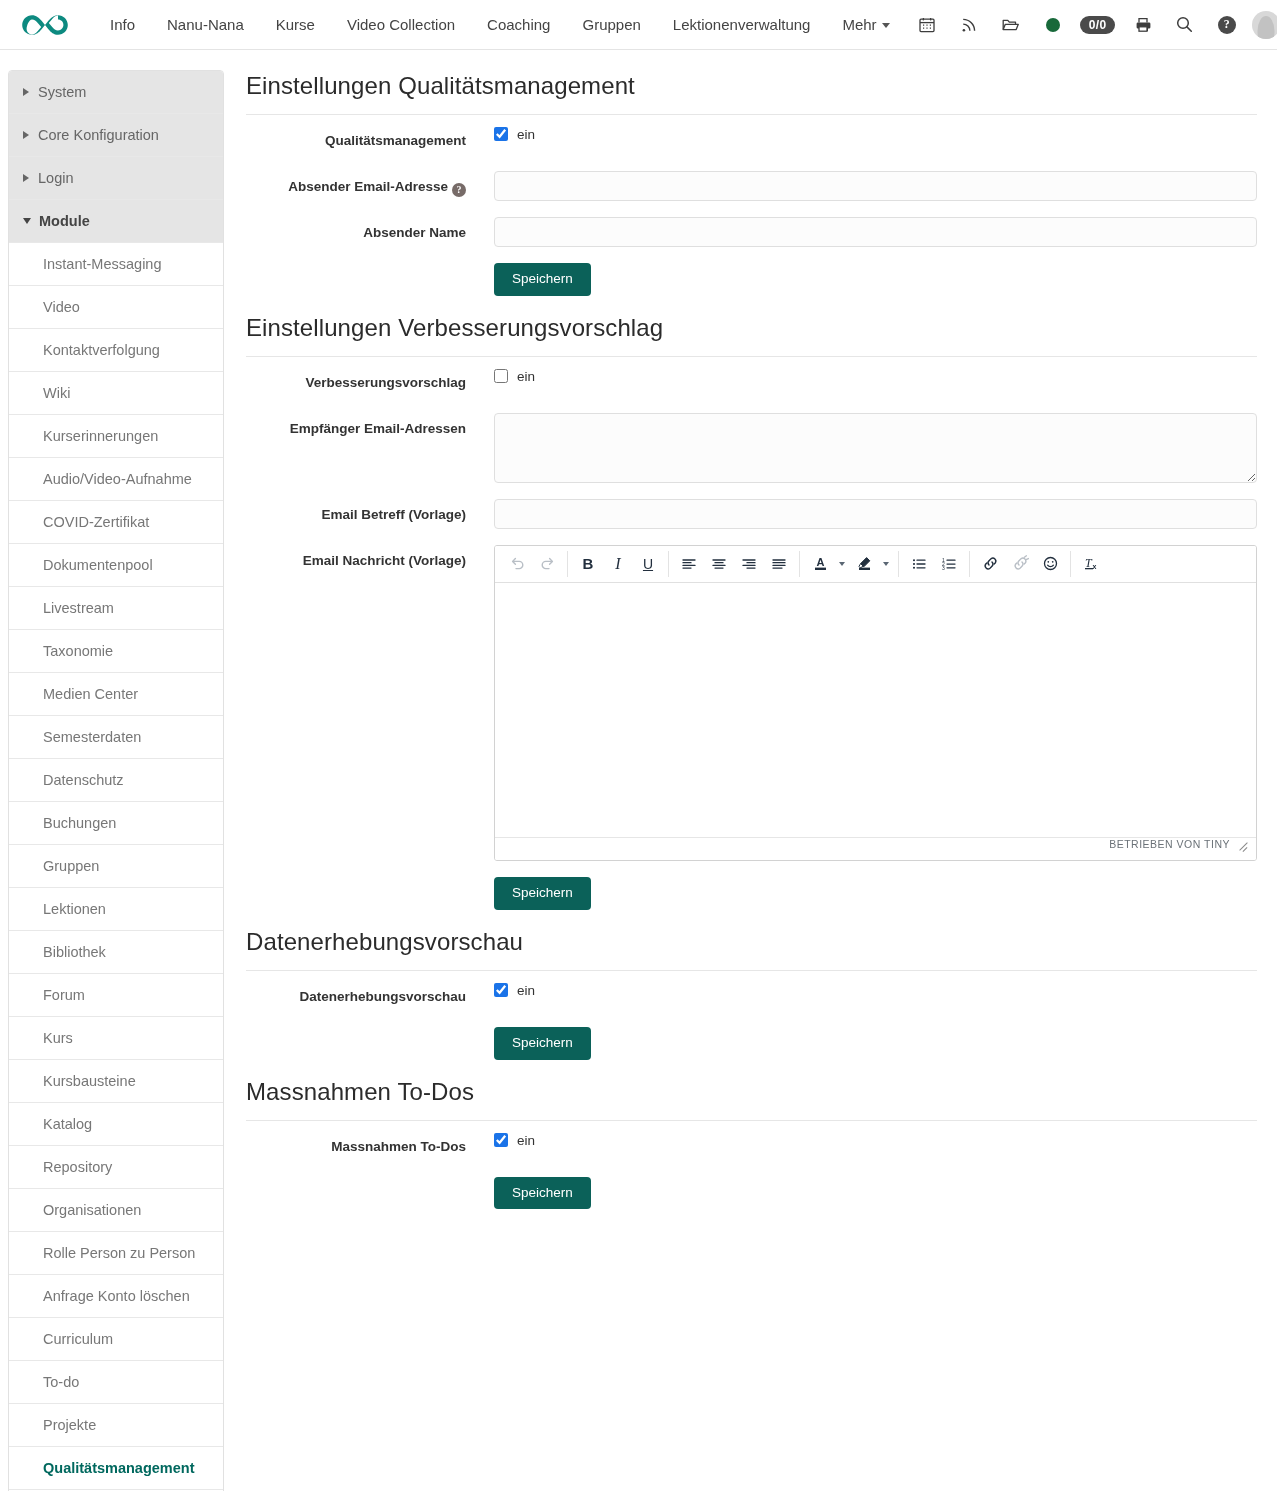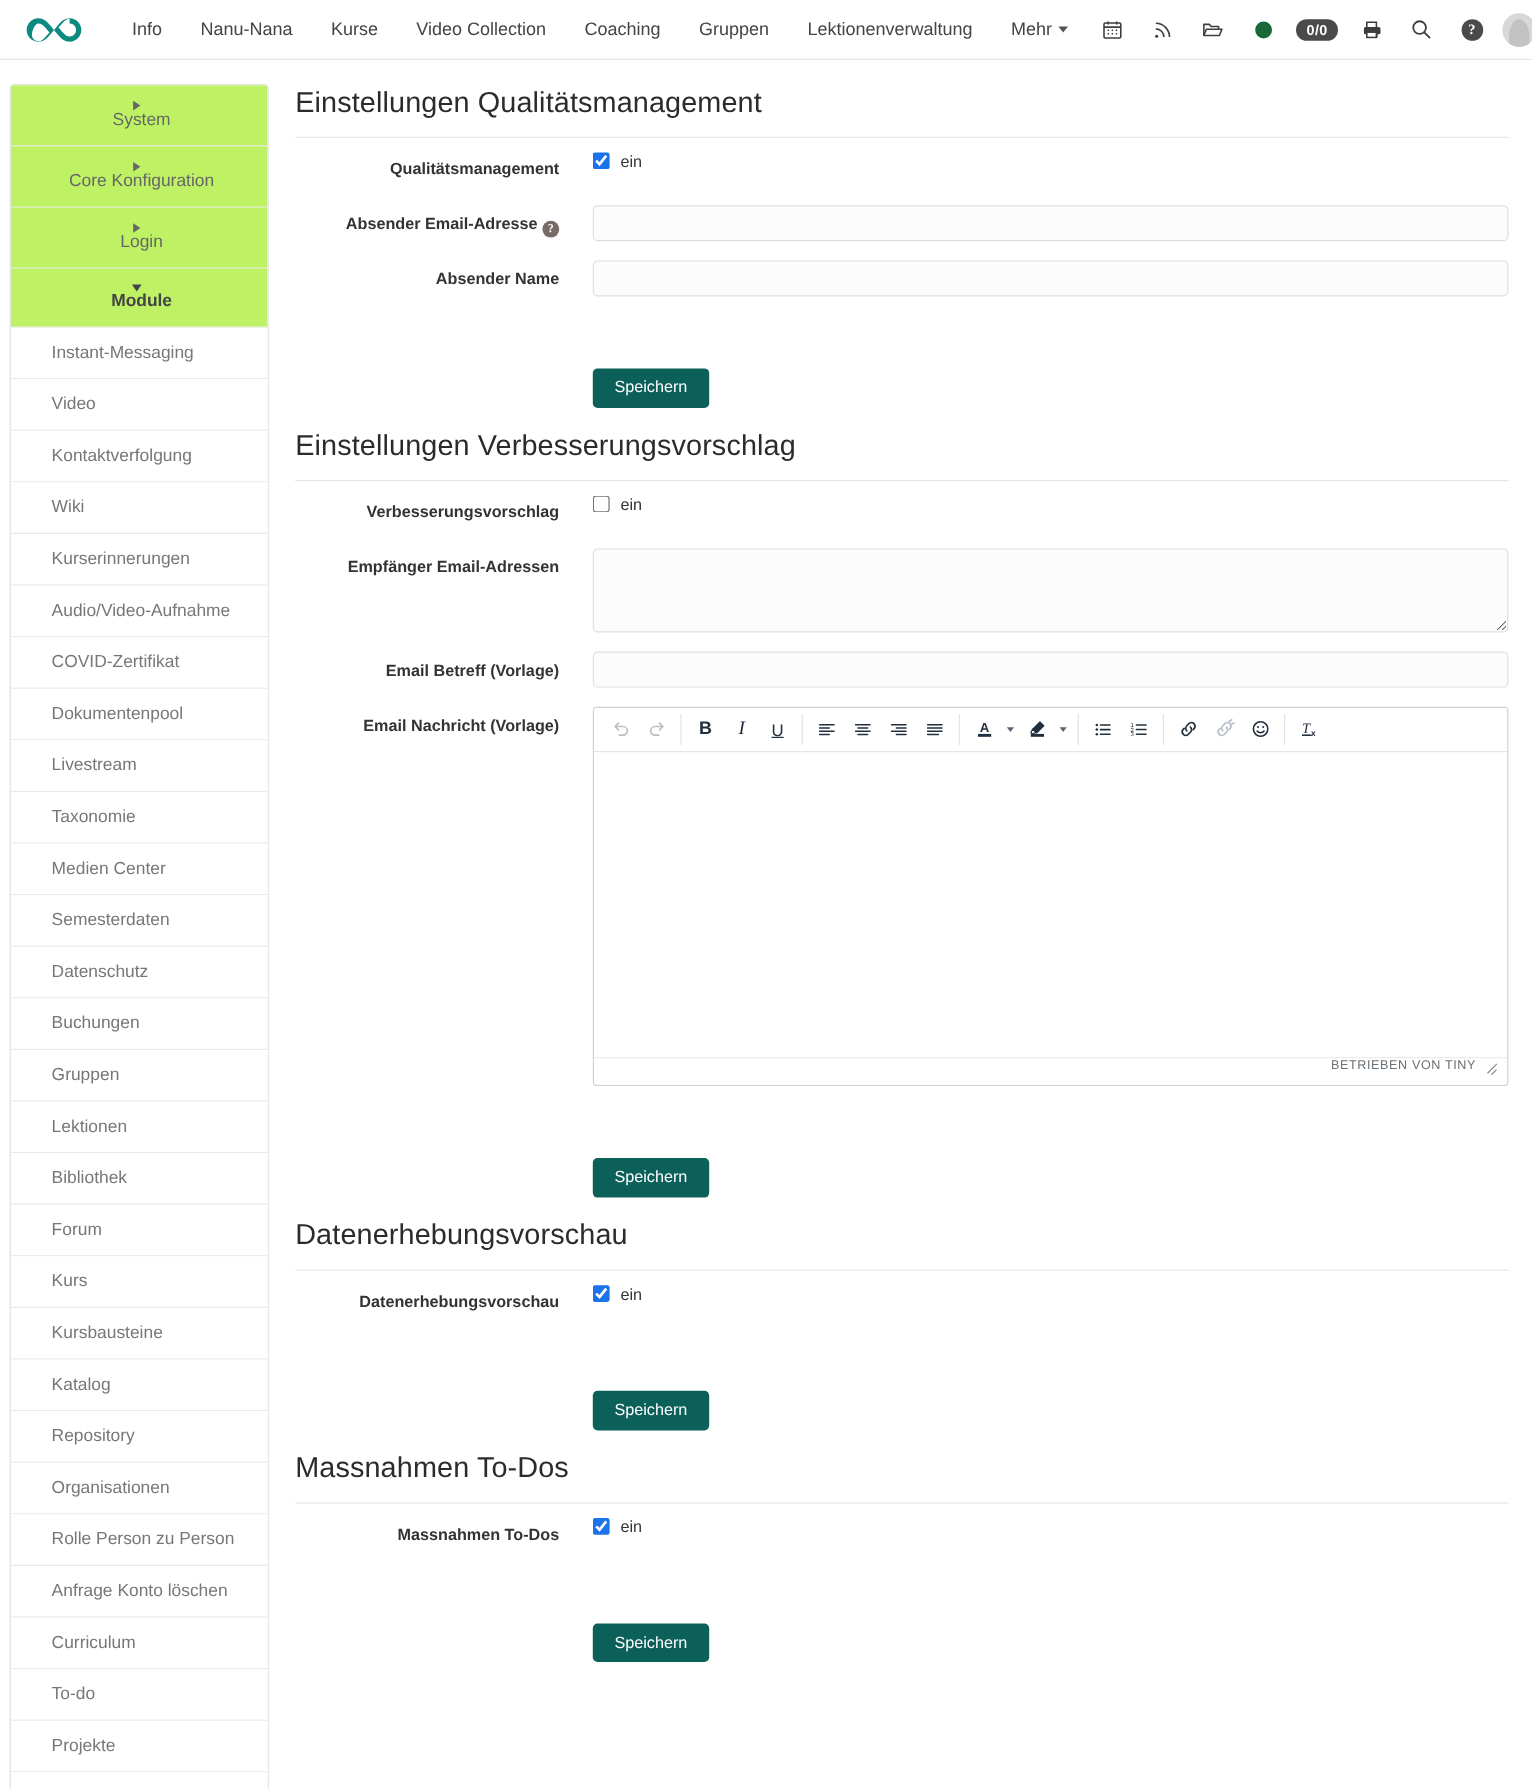--- a/index.html
+++ b/index.html
@@ -112,22 +112,21 @@
     background: #fff;
     overflow: hidden;
   }
   .side-group {
     padding: 13px 10px 13px 14px;
     font-size: 14.5px;
     color: #666;
     border-bottom: 1px solid #e8e8e8;
     cursor: pointer;
     display: flex; align-items: center;
-    background: #bef264;
-    flex-direction: column;
+    background: #e5e5e5;
   }
   .side-group.open { font-weight: bold; color: #444; }
   .tri {
     width: 0; height: 0;
     margin-right: 9px;
     border-top: 4.5px solid transparent;
     border-bottom: 4.5px solid transparent;
     border-left: 6px solid #666;
     flex: 0 0 auto;
   }
@@ -242,21 +241,20 @@
     display: inline-block;
     background: #0b6159;
     color: #ffffff;
     border: none;
     border-radius: 4px;
     padding: 9px 18px;
     font-size: 13.5px;
     font-family: "Liberation Sans", sans-serif;
     cursor: pointer;
     line-height: 1.1;
-    margin-top: 44px;
   }
   .btn-row { margin: 0 0 8px 0; }
 
   
   .editor {
     border: 1px solid #d2d2d2;
     border-radius: 3px;
     background: #fff;
     overflow: hidden;
   }

